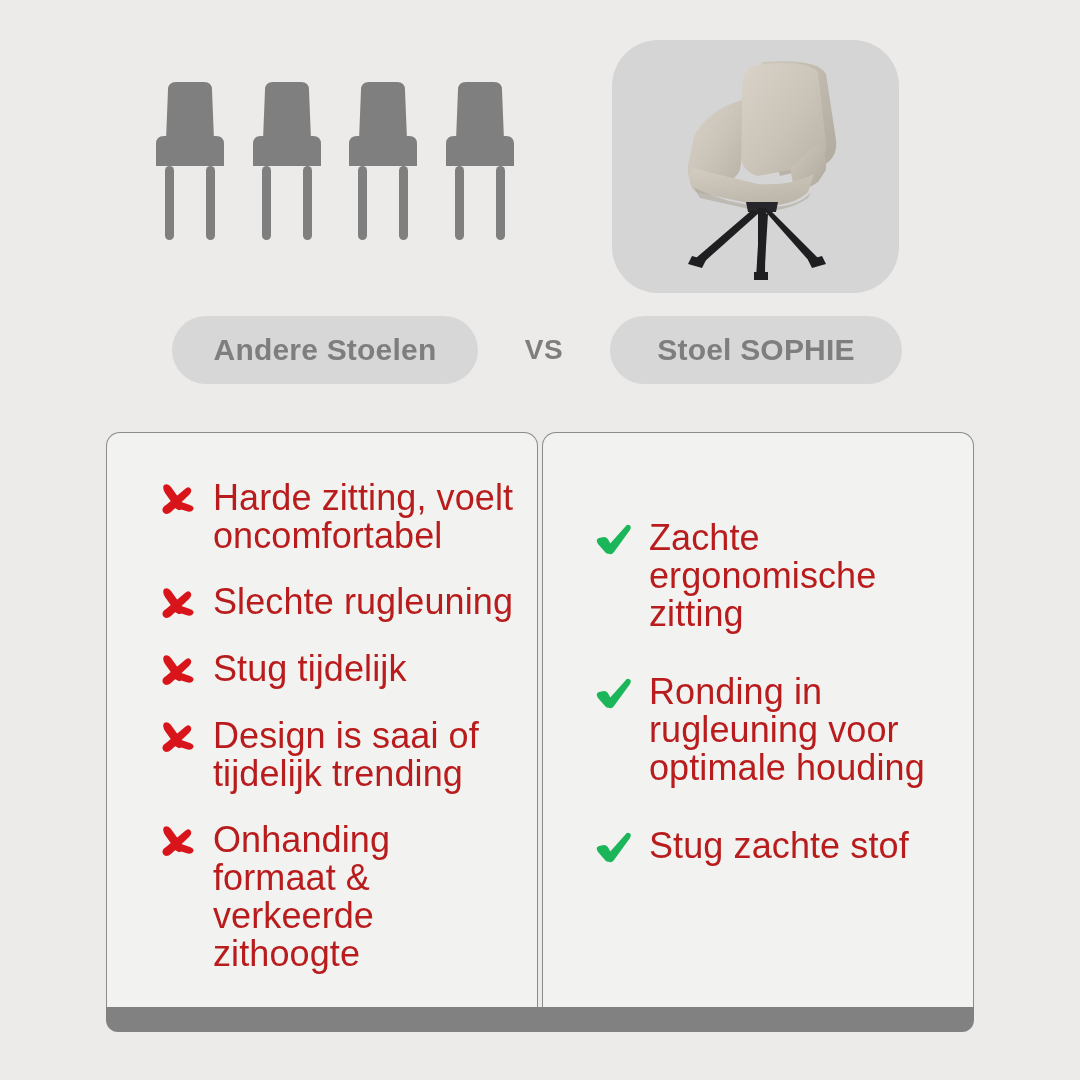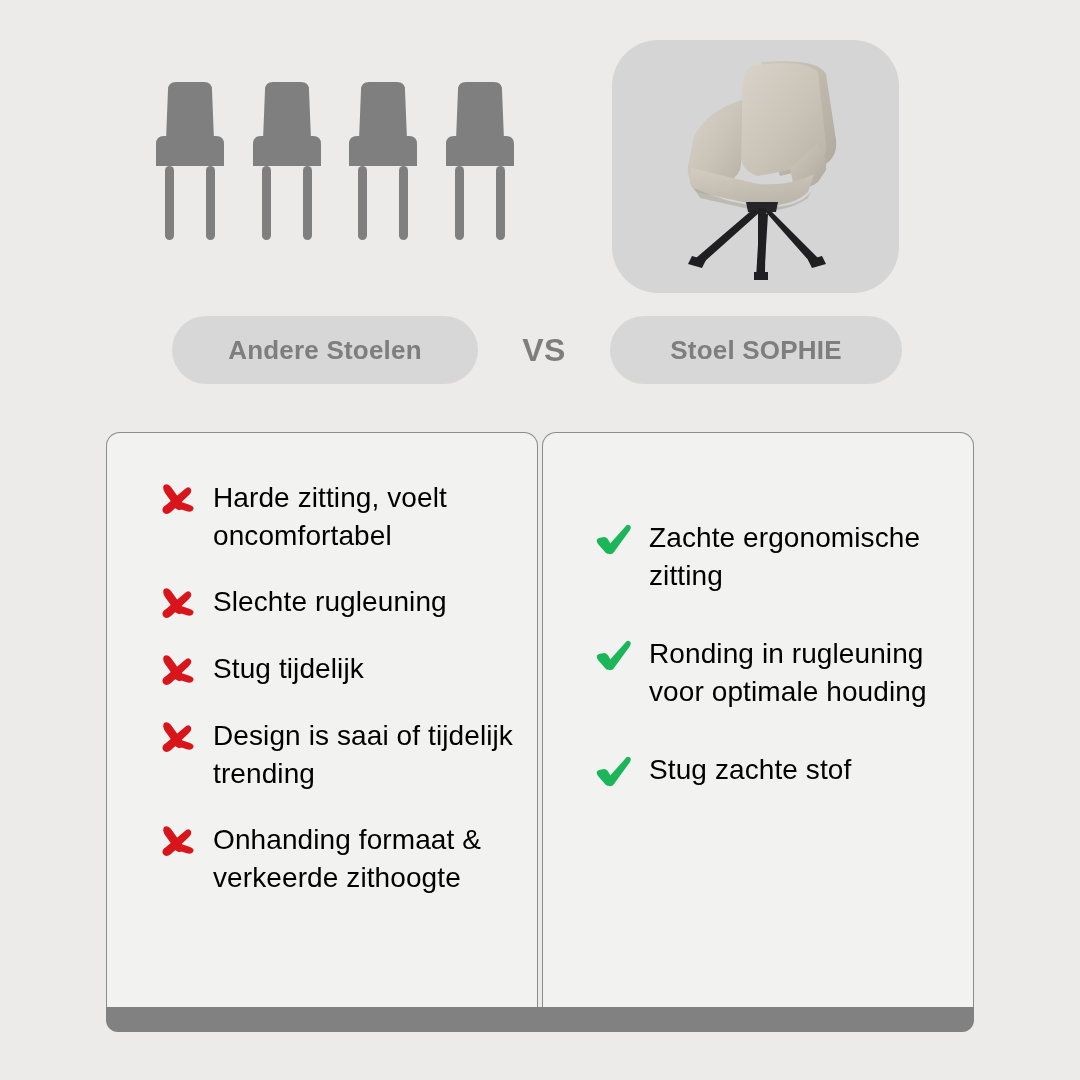--- a/index.html
+++ b/index.html
@@ -70,38 +70,38 @@
   .pill {
     position: absolute;
     top: 0;
     height: 68px;
     background: #D7D7D7;
     border-radius: 34px;
     display: flex;
     align-items: center;
     justify-content: center;
     color: #7E7E7E;
-    font-size: 26px;
+    font-size: 30px;
     font-weight: bold;
     letter-spacing: 0.2px;
   }
   #pill-left  { left: 172px; width: 306px; }
   #pill-right { left: 610px; width: 292px; }
 
   #vs-label {
     position: absolute;
     left: 478px;
     top: 0;
     width: 132px;
     height: 68px;
     display: flex;
     align-items: center;
     justify-content: center;
     color: #7E7E7E;
-    font-size: 32px;
+    font-size: 28px;
     font-weight: bold;
     letter-spacing: 0.5px;
   }
 
   
   #panels {
     position: absolute;
     left: 106px;
     top: 432px;
     width: 868px;
@@ -153,22 +153,22 @@
   }
   .feature-icon {
     flex: 0 0 auto;
     width: 38px;
     height: 36px;
     margin-right: 16px;
     margin-top: 3px;
   }
   .feature-icon svg { display: block; }
   .feature-text {
-    color: #000000;
-    font-size: 28px;
+    color: #b91c1c;
+    font-size: 36px;
     line-height: 38px;
     font-weight: 400;
     letter-spacing: 0.1px;
   }
   #list-right .feature-item { margin-bottom: 30px; margin-top: 40px; }
 </style>
 </head>
 <body>
 
 <div id="top-row">

